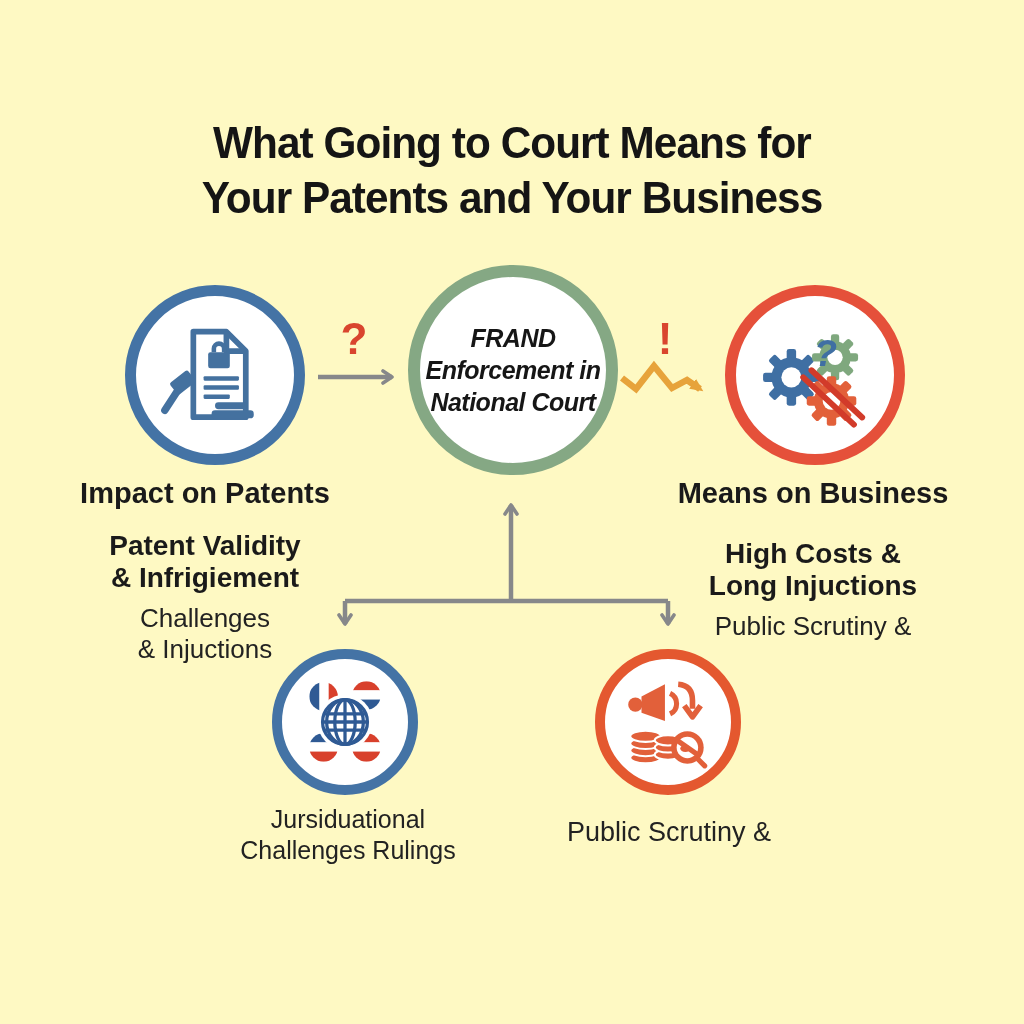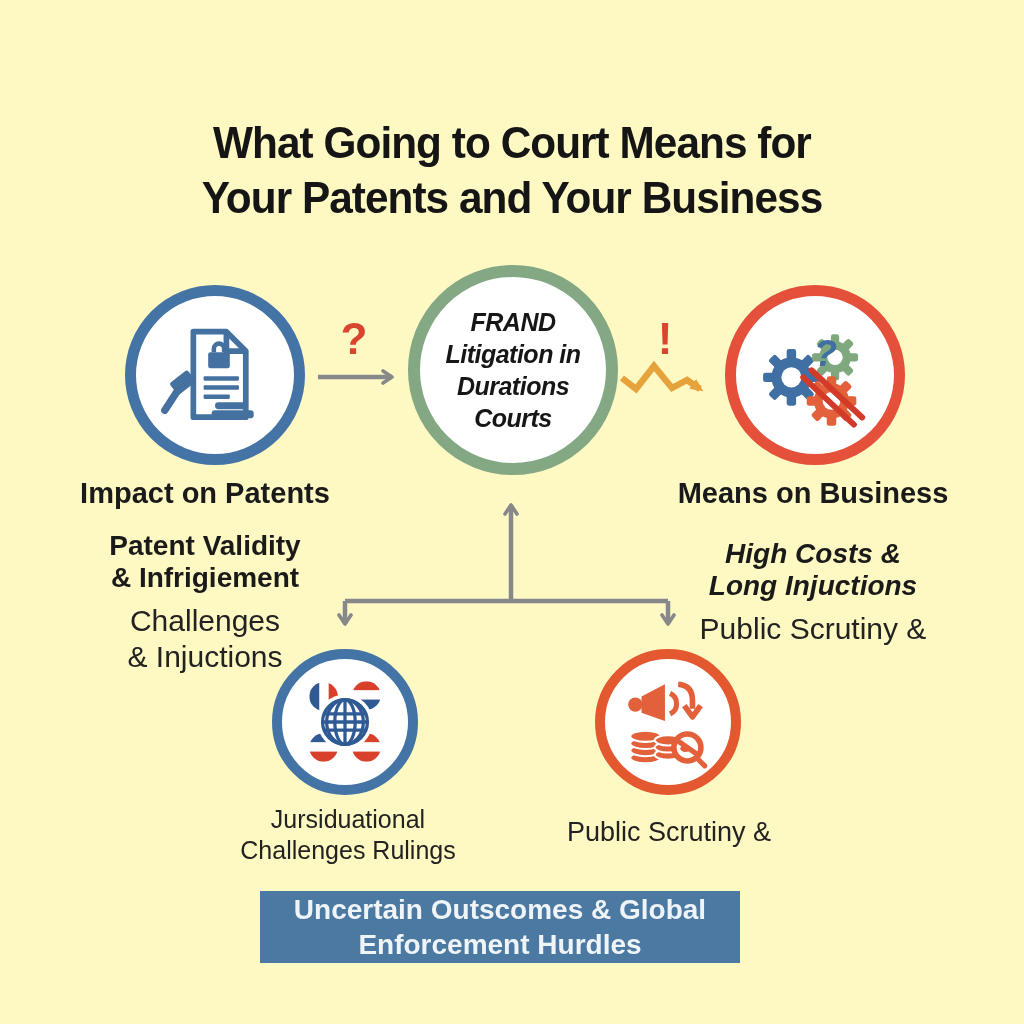--- a/index.html
+++ b/index.html
@@ -19,21 +19,21 @@
   }
   .c-left  {left:125px;top:285px;width:180px;height:180px;border:11px solid #4473a5;}
   .c-center{left:408px;top:265px;width:210px;height:210px;border:12px solid #85a884;}
   .c-right {left:725px;top:285px;width:180px;height:180px;border:11px solid #e5503a;}
   .c-bleft {left:272px;top:649px;width:146px;height:146px;border:10px solid #4473a5;}
   .c-bright{left:595px;top:649px;width:146px;height:146px;border:10px solid #e4582f;}
   .center-text{width:192px;text-align:center;font-weight:bold;font-size:25px;line-height:1.28;letter-spacing:-0.5px;color:#161616;}
   .col{position:absolute;text-align:center;}
   .heading{font-size:29px;font-weight:bold;line-height:1.1;color:#1a1a1a;}
   .subbold{font-size:28px;font-weight:bold;line-height:1.13;color:#1a1a1a;}
-  .detail{font-size:30px;font-weight:normal;line-height:1.2;color:#222222;}
+  .detail{font-size:26px;font-weight:normal;line-height:1.2;color:#222222;}
   .mark{position:absolute;width:40px;text-align:center;font-size:44px;font-weight:bold;color:#d9452e;}
   .banner{
     position:absolute;left:260px;top:891px;width:480px;height:72px;background:#4b79a1;
     display:flex;flex-direction:column;align-items:center;justify-content:center;
     color:#eef4f8;font-size:28px;font-weight:bold;line-height:1.26;text-align:center;
   }
   svg.overlay{position:absolute;left:0;top:0;pointer-events:none;}
 </style>
 </head>
 <body>
@@ -85,22 +85,22 @@
       <g transform="rotate(-38 22 57)" fill="#44719f">
         <rect x="12" y="50" width="20" height="13" rx="2"></rect>
       </g>
       <path d="M17 64 L6 81" stroke="#44719f" stroke-width="6.5" stroke-linecap="round"></path>
     </svg>
   </div>
 
   <div class="circle c-center">
     <div class="center-text">
       <div>FRAND</div>
-      <div>Litigation in</div>
-      <div>Durations Courts</div>
+      <div>Enforcement in</div>
+      <div>National Court</div>
     </div>
   </div>
 
   <div class="circle c-right">
     <svg viewBox="0 0 100 100" width="118" height="118">
       <g transform="translate(30,52)" fill="#3f6fa3">
         <g>
           <rect x="-4" y="-24" width="8" height="10" rx="2"></rect>
           <rect x="-4" y="-24" width="8" height="10" rx="2" transform="rotate(45)"></rect>
           <rect x="-4" y="-24" width="8" height="10" rx="2" transform="rotate(90)"></rect>
@@ -154,21 +154,21 @@
       <div>&amp; Infrigiement</div>
     </div>
     <div class="detail" style="margin-top:10px;">
       <div>Challenges</div>
       <div>&amp; Injuctions</div>
     </div>
   </div>
 
   <div class="col" style="left:648px;top:478px;width:330px;">
     <div class="heading">Means on Business</div>
-    <div class="subbold" style="margin-top:28px;font-style:italic;">
+    <div class="subbold" style="margin-top:28px;">
       <div>High Costs &amp;</div>
       <div>Long Injuctions</div>
     </div>
     <div class="detail" style="margin-top:10px;">
       <div>Public Scrutiny &amp;</div>
     </div>
   </div>
 
   <div class="circle c-bleft">
     <svg viewBox="0 0 100 100" width="102" height="102">
@@ -246,18 +246,14 @@
   </div>
 
   <div class="col detail" style="left:188px;top:804px;width:320px;font-size:25px;line-height:1.22;">
     <div>Jursiduational</div>
     <div>Challenges Rulings</div>
   </div>
   <div class="col detail" style="left:509px;top:816px;width:320px;font-size:27px;">
     <div>Public Scrutiny &amp;</div>
   </div>
 
-  <div class="banner">
-    <div>Uncertain Outscomes &amp; Global</div>
-    <div>Enforcement Hurdles</div>
-  </div>
 
 </div>
 
 </body></html>

